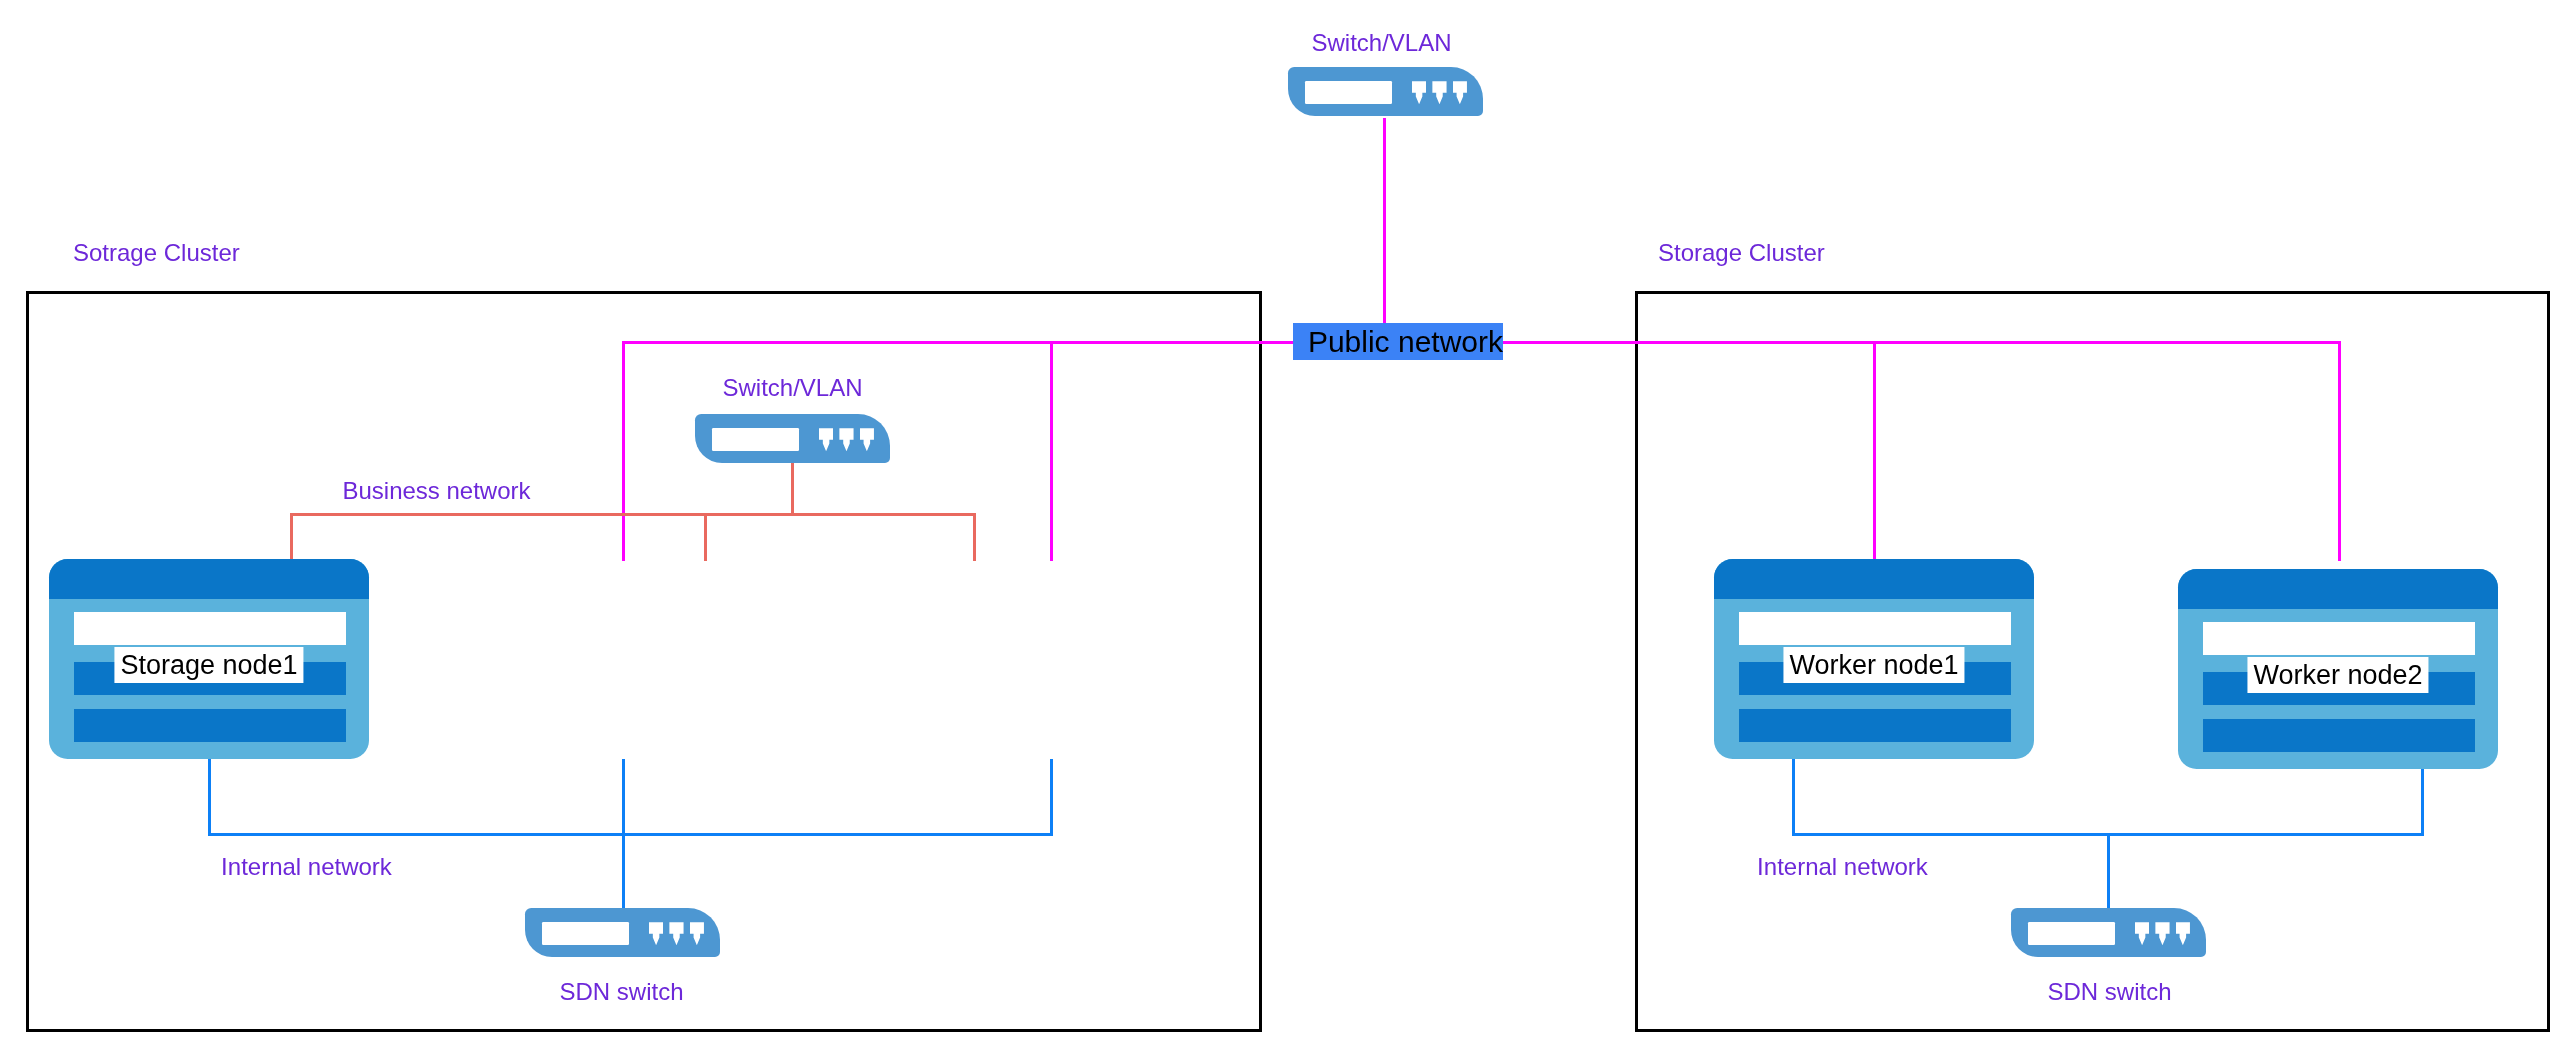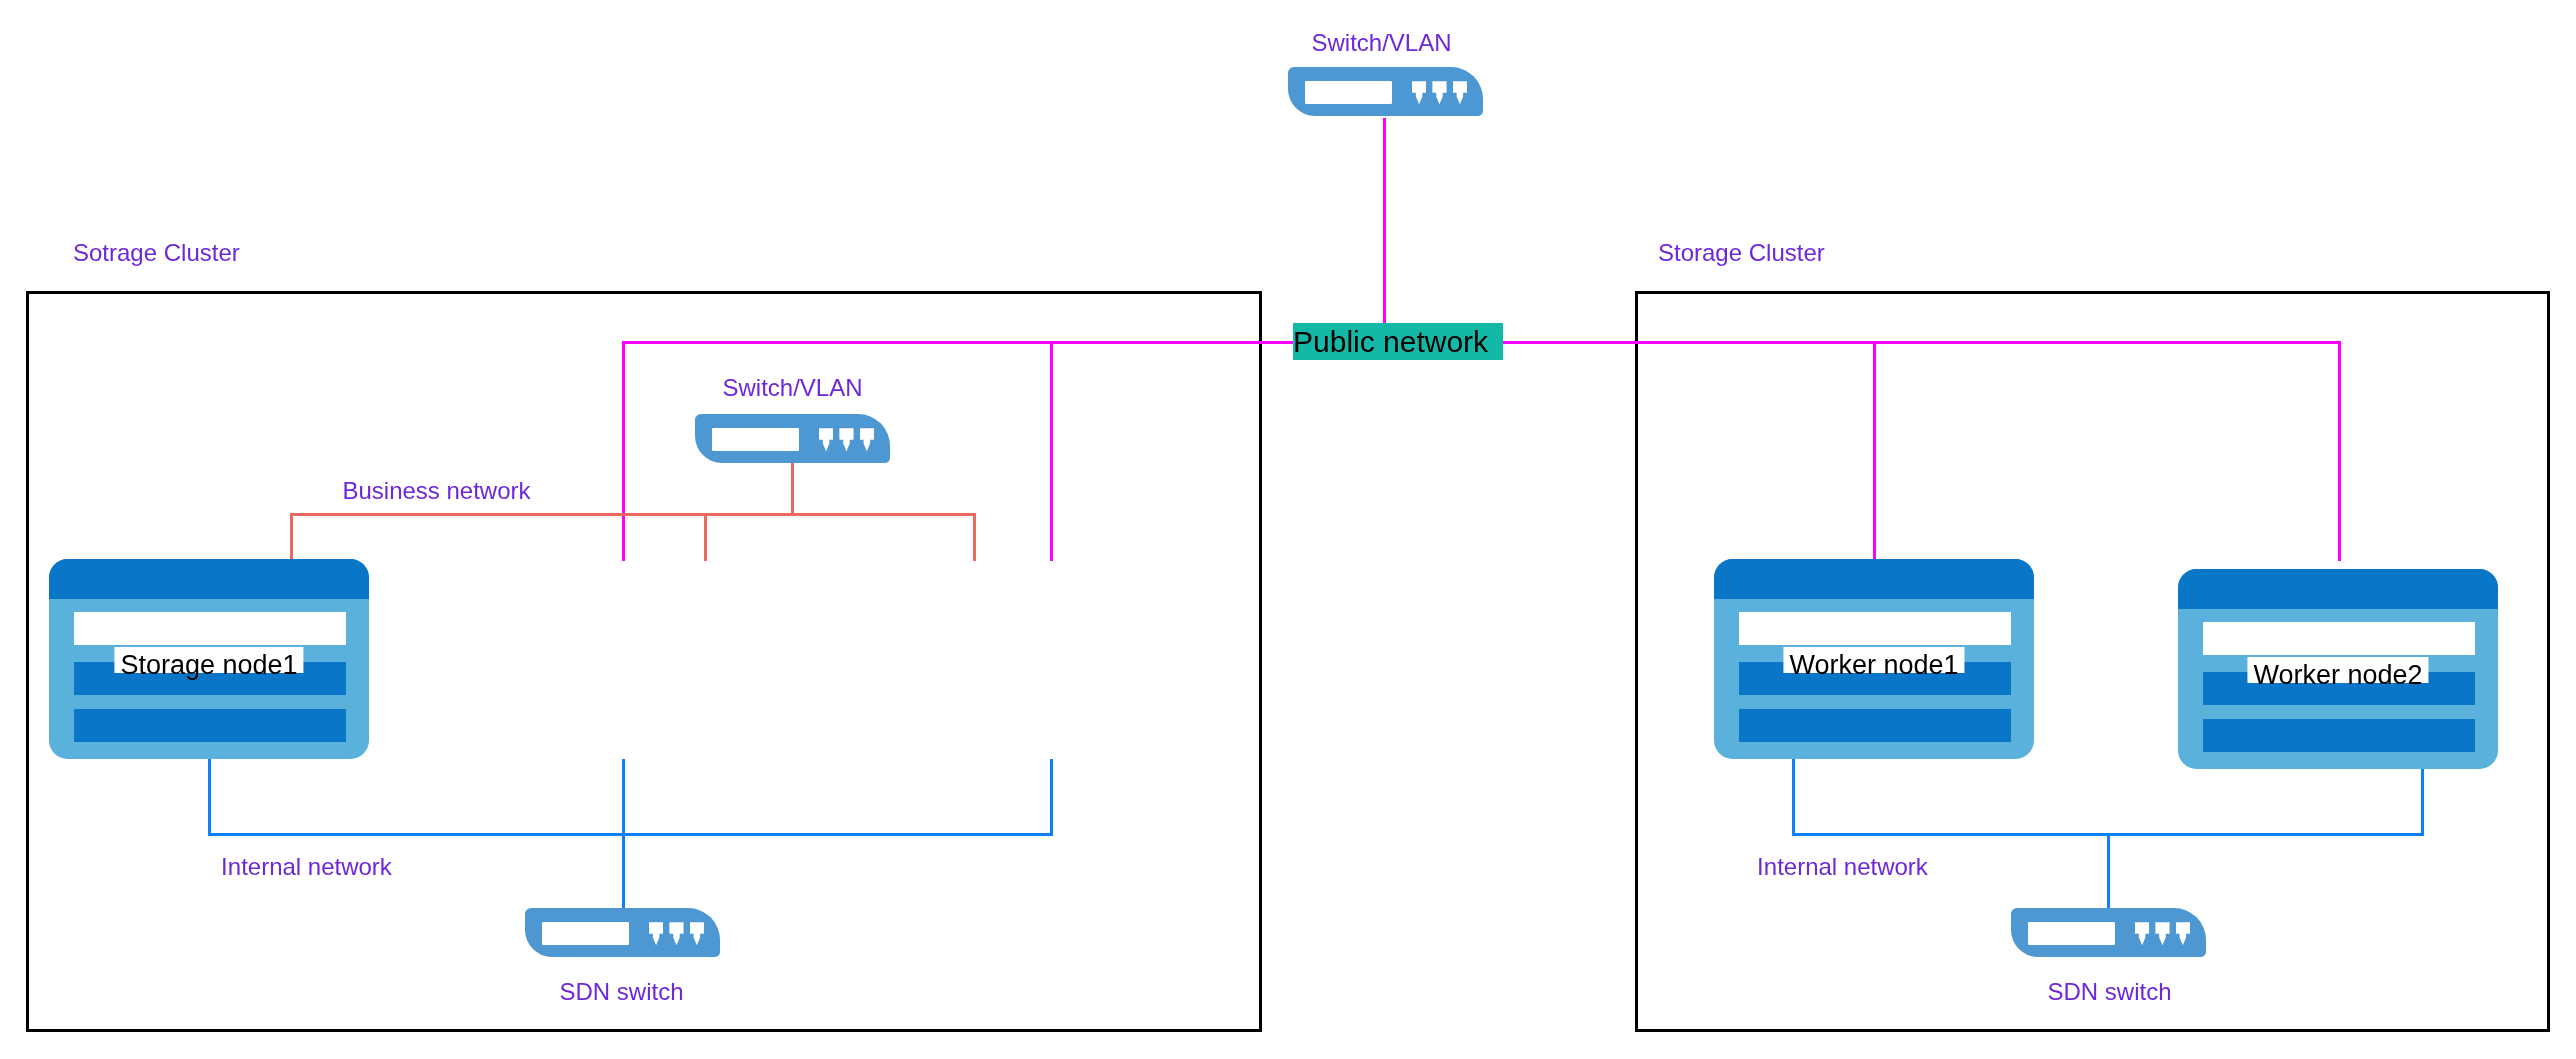--- a/index.html
+++ b/index.html
@@ -15,30 +15,30 @@
 
   
   .line{position:absolute;z-index:2;}
   .hline{height:3.1px;}
   .vline{width:3.1px;}
   .magenta{background:var(--magenta-line,#FF00FF);}
   .red{background:var(--red-line,#E9695F);}
   .blue{background:var(--blue-line,#0D80F6);}
 
   
-  .net-tag{position:absolute;z-index:3;background:#14b8a6;text-align:left;font-size:30px;}
+  .net-tag{position:absolute;z-index:3;background:#3b82f6;text-align:right;font-size:30px;}
 
   
   .node{position:absolute;top:559px;width:320px;height:200px;background:var(--node-body,#5AB2DC);border-radius:18.6px;z-index:5;}
   .node-header{position:absolute;top:0;left:0;right:0;height:40px;background:var(--node-accent,#0A76C8);border-radius:18.6px 18.6px 0 0;}
   .node-slot{position:absolute;left:25px;right:23.5px;top:53px;height:33px;background:#fff;}
   .node-bar{position:absolute;left:25px;right:23.5px;height:33px;background:var(--node-accent,#0A76C8);}
   .node-bar.b1{top:103px;}
   .node-bar.b2{top:150px;}
-  .node-label{position:absolute;left:50%;top:88px;transform:translateX(-50%);background:#fff;height:26px;line-height:36px;padding:0 6px;font-size:27px;color:#000;white-space:nowrap;}
+  .node-label{position:absolute;left:50%;top:88px;transform:translateX(-50%);background:#fff;height:36px;line-height:36px;padding:0 6px;font-size:27px;color:#000;white-space:nowrap;}
 
   
   .switch{position:absolute;width:195px;height:49px;background:var(--switch-fill,#4D97D2);border-radius:6.2px 32px 5px 27px;z-index:5;}
   .switch-display{position:absolute;left:17.3px;top:13.6px;width:87px;height:23.5px;background:#fff;border-radius:1.2px;}
   .switch-ports{position:absolute;left:124px;top:14.2px;display:flex;gap:6.2px;}
   .port{display:block;width:14.2px;height:23px;background:#fff;
         clip-path:polygon(0 0,100% 0,100% 50%,73% 50%,73% 67%,50% 100%,27% 67%,27% 50%,0 50%);}
 </style>
 </head>
 <body>

